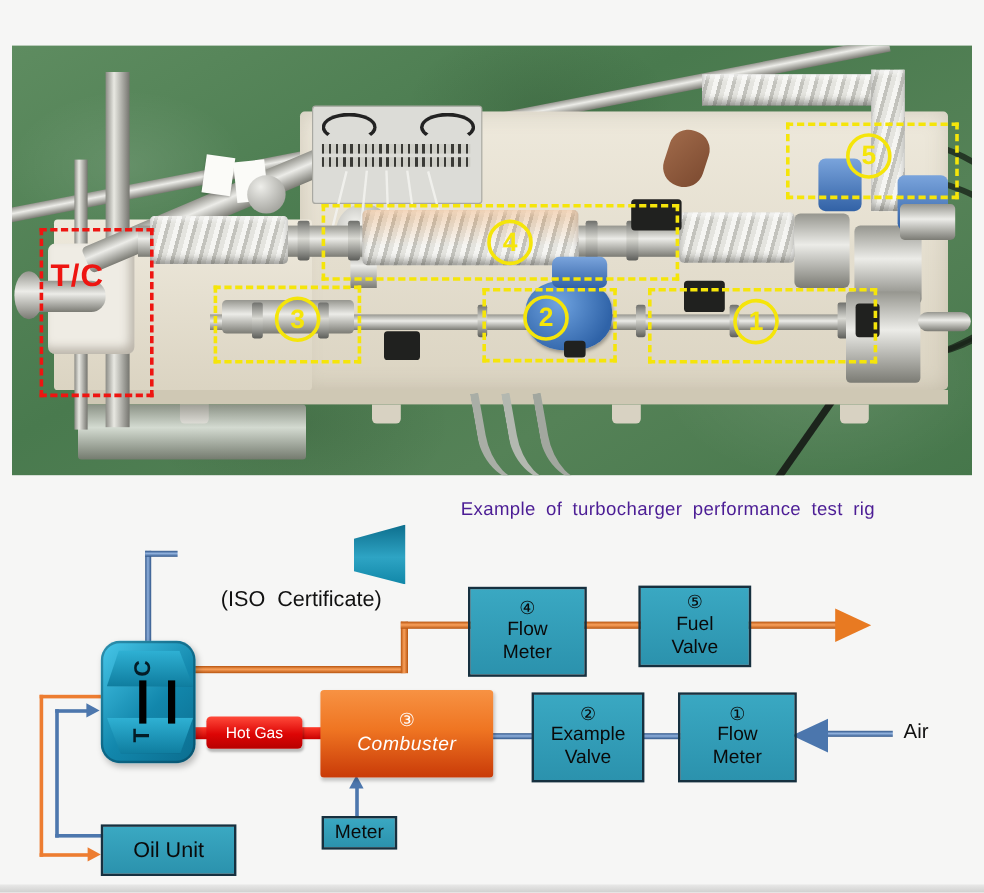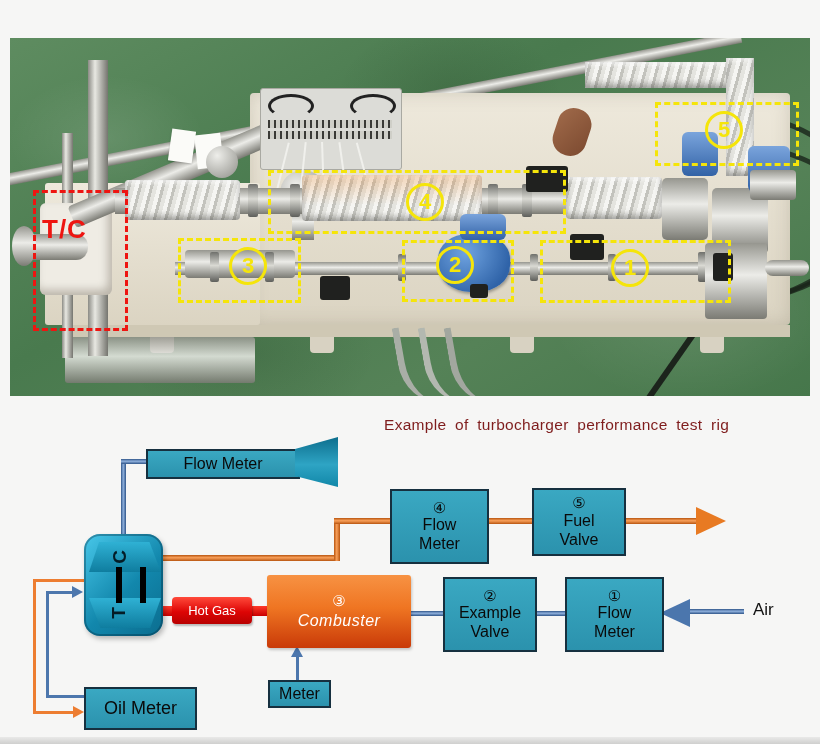--- a/index.html
+++ b/index.html
@@ -151,21 +151,21 @@
     <div class="s ann" style="left:392px;top:202px;width:106px;height:56px;"></div>
     <div class="s ann" style="left:530px;top:202px;width:185px;height:57px;"></div>
     <div class="s ann" style="left:645px;top:64px;width:138px;height:58px;"></div>
     <div class="s ring" style="left:396px;top:145px;">4</div>
     <div class="s ring" style="left:219px;top:209px;">3</div>
     <div class="s ring" style="left:426px;top:208px;">2</div>
     <div class="s ring" style="left:601px;top:211px;">1</div>
     <div class="s ring" style="left:695px;top:73px;">5</div>
   </div>
 
-  <div class="txt" style="left:384px;top:416px;font-size:15.5px;font-weight:500;word-spacing:4px;letter-spacing:.3px;color:#7f1d1d;">Example of turbocharger performance test rig</div>
+  <div class="txt" style="left:384px;top:416px;font-size:15.5px;font-weight:500;word-spacing:4px;letter-spacing:.3px;color:#4c1d95;">Example of turbocharger performance test rig</div>
 
   <div class="opipe" style="left:160px;top:555px;width:178px;height:6px;"></div>
   <div class="opipeV" style="left:334px;top:518px;width:6px;height:43px;"></div>
   <div class="opipe" style="left:334px;top:518px;width:60px;height:6px;"></div>
   <div class="opipe" style="left:483px;top:518px;width:52px;height:6px;"></div>
   <div class="opipe" style="left:620px;top:518px;width:82px;height:6px;"></div>
   <div class="tri" style="left:696px;top:507px;border-left:30px solid #e87a22;border-top:14px solid transparent;border-bottom:14px solid transparent;"></div>
 
   <div class="bpipe" style="left:686px;top:609px;width:58px;height:5px;"></div>
   <div class="tri" style="left:660px;top:599px;border-right:30px solid #4b76ad;border-top:14px solid transparent;border-bottom:14px solid transparent;"></div>
@@ -185,24 +185,22 @@
   <div class="tri" style="left:72px;top:586px;border-left:11px solid #4d77ad;border-top:6px solid transparent;border-bottom:6px solid transparent;"></div>
 
   <div class="s bline" style="left:296px;top:656px;width:3px;height:24px;"></div>
   <div class="tri" style="left:291px;top:646px;border-bottom:11px solid #4d77ad;border-left:6px solid transparent;border-right:6px solid transparent;"></div>
 
   <div class="s" style="left:156px;top:606px;width:114px;height:10px;background:linear-gradient(180deg,#ff3a2a,#c90000);"></div>
   <div class="redbox">
       <span>Hot Gas</span>
     </div>
 
-  <div class="tbox" style="left:146px;top:449px;width:150px;height:26px;font-size:16px;">
-    <span>Flow Meter</span>
-  </div>
   <div class="cone"></div>
+  <div class="txt" style="left:184px;top:489px;font-size:18px;white-space:pre;color:#111;">(ISO  Certificate)</div>
 
   <div class="turbo"></div>
   <div class="trap" style="left:89px;top:542px;width:72px;height:30px;clip-path:polygon(14% 0,84% 0,100% 100%,0 100%);"></div>
   <div class="s" style="left:113px;top:546px;"><span class="rot">C</span></div>
   <div class="trap" style="left:89px;top:598px;width:72px;height:30px;clip-path:polygon(0 0,100% 0,85% 100%,16% 100%);"></div>
   <div class="s" style="left:113px;top:602px;"><span class="rot">T</span></div>
   <div class="s" style="left:116px;top:567px;width:18px;height:36px;border-left:6px solid #000;border-right:6px solid #000;"></div>
 
   <div class="comb">
     <span class="num">③</span>
@@ -226,19 +224,19 @@
   </div>
   <div class="tbox" style="left:565px;top:577px;width:95px;height:71px;">
     <span class="num">①</span>
     <span>Flow</span>
     <span>Meter</span>
   </div>
   <div class="tbox" style="left:268px;top:680px;width:59px;height:24px;">
     <span>Meter</span>
   </div>
   <div class="tbox" style="left:84px;top:687px;width:109px;height:39px;font-size:18px;">
-    <span>Oil Meter</span>
+    <span>Oil Unit</span>
   </div>
 
   <div class="txt" style="left:753px;top:600px;font-size:17px;color:#111;">Air</div>
 
   <div class="s" style="left:0;top:737px;width:820px;height:7px;background:linear-gradient(180deg,#e9e9e8,#cfcfce);"></div>
 </div>
 
 </body></html>

